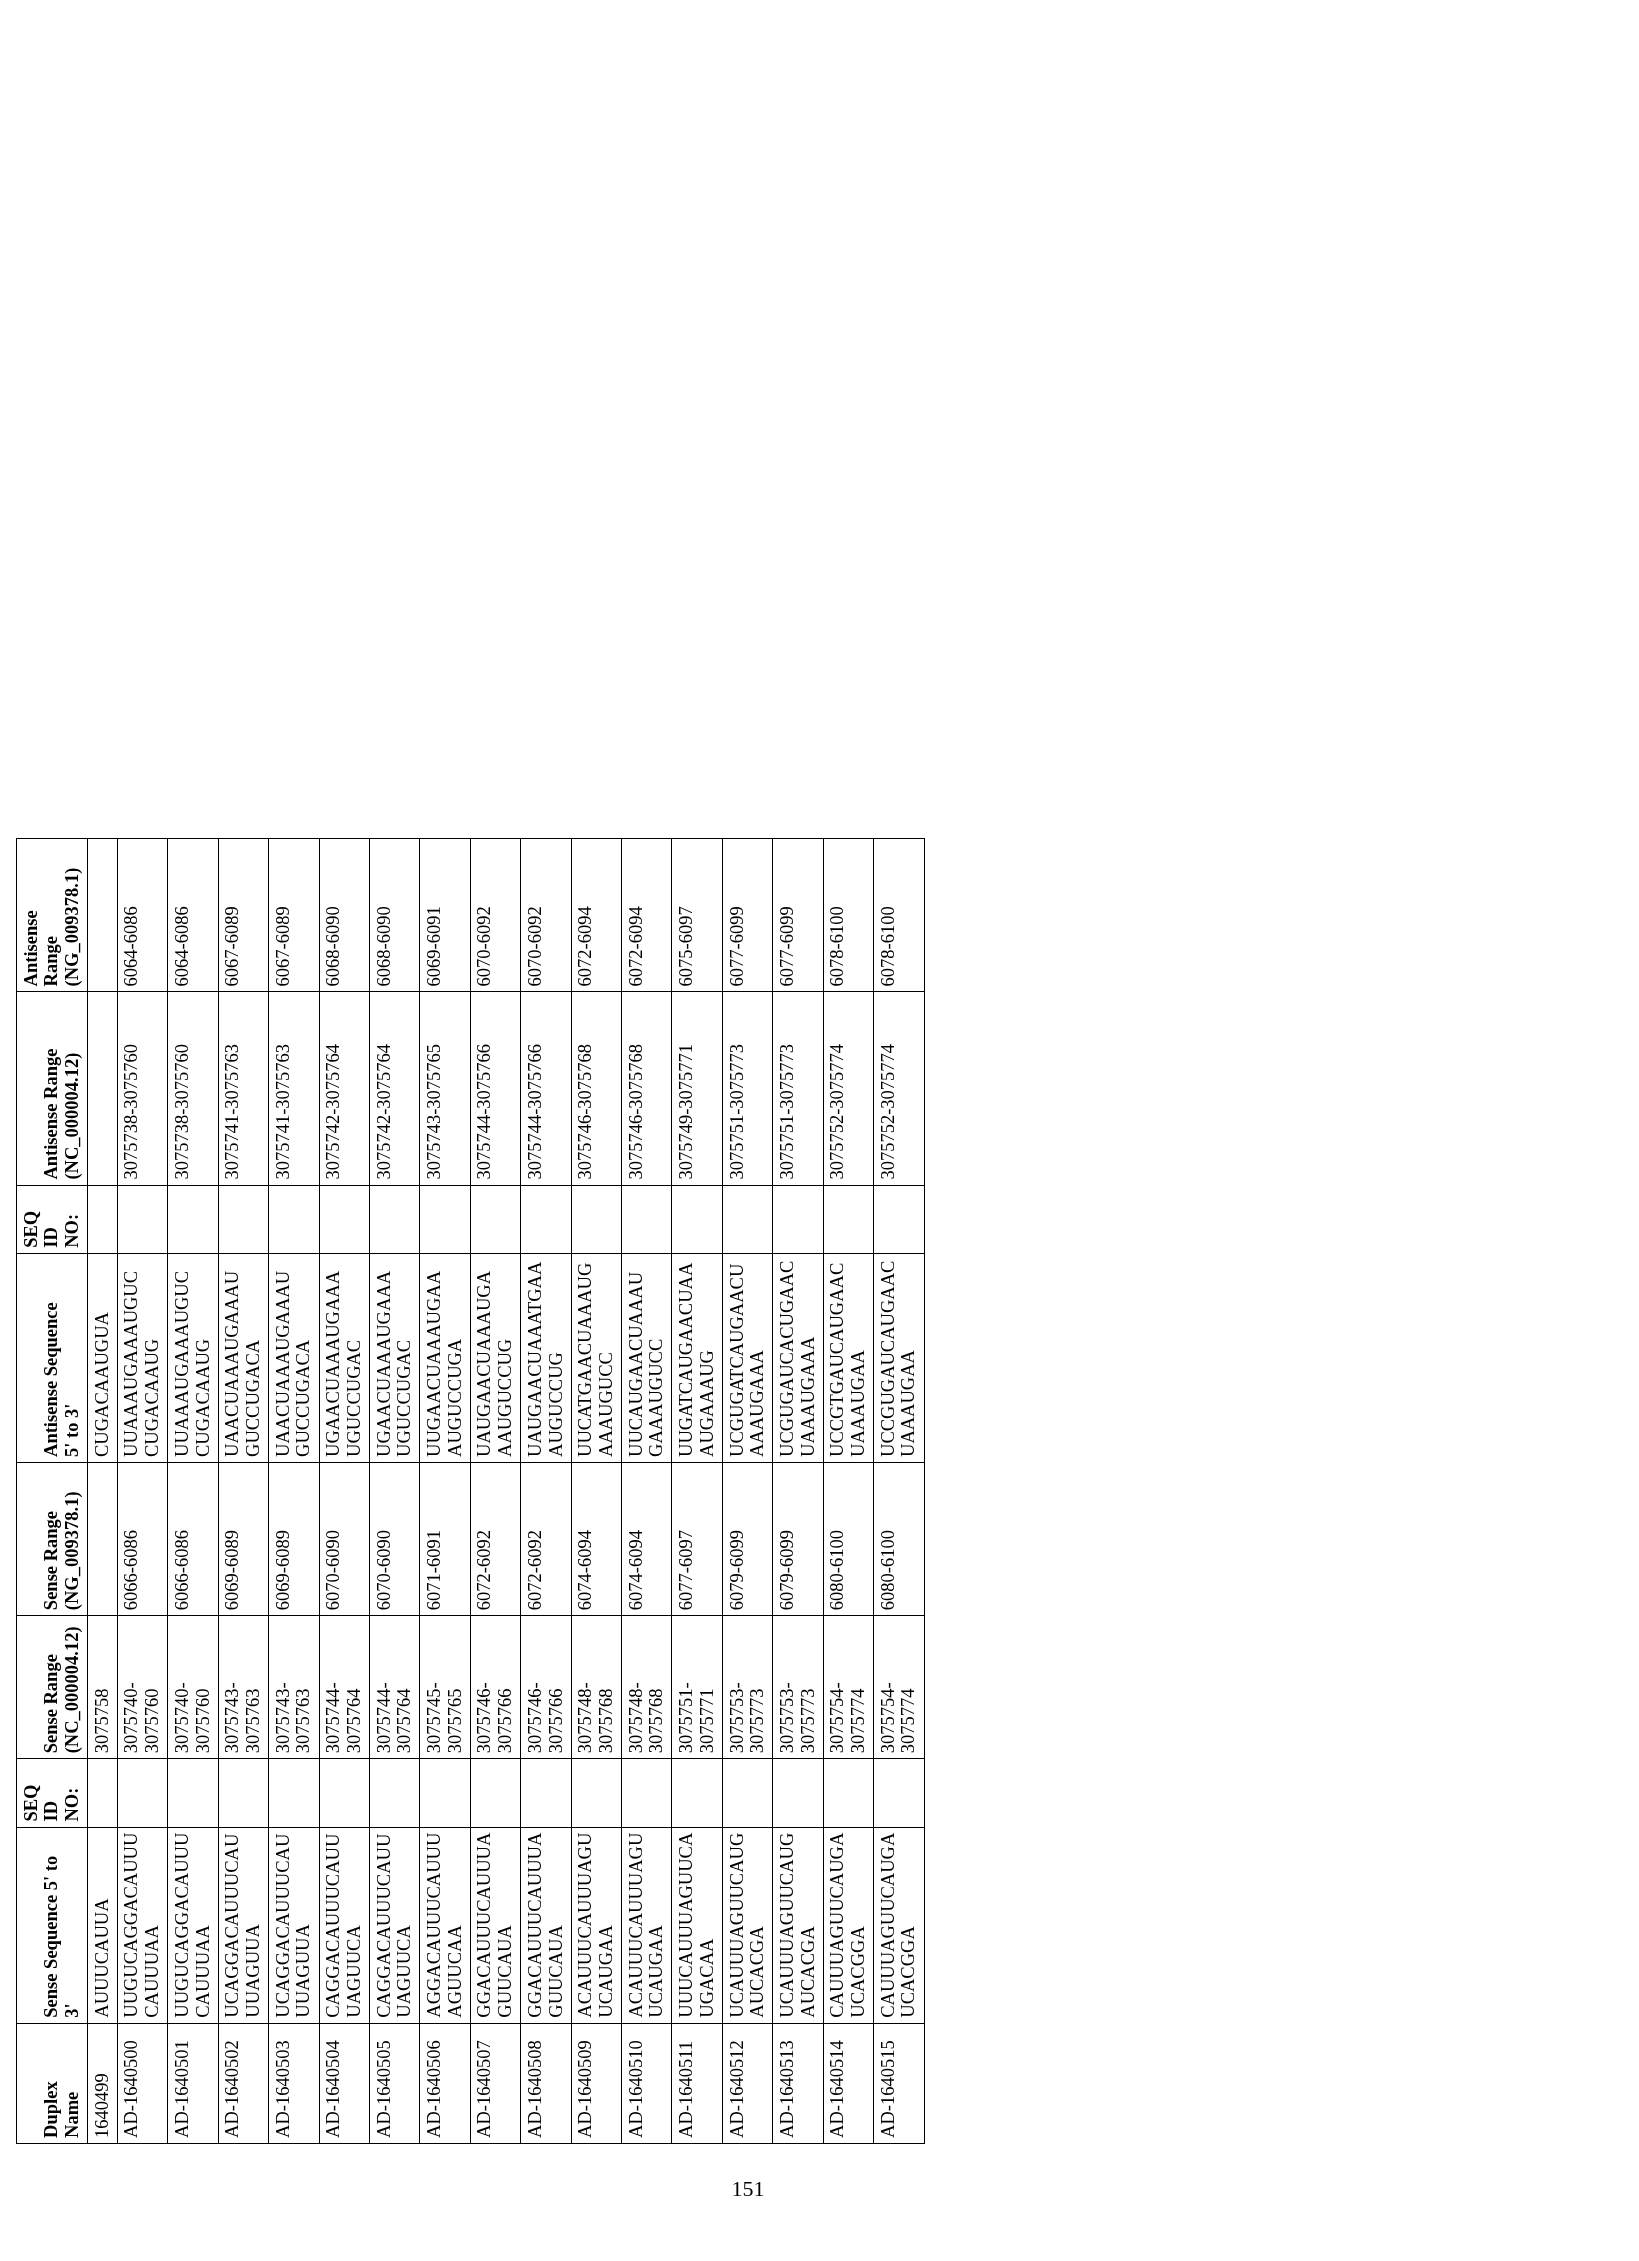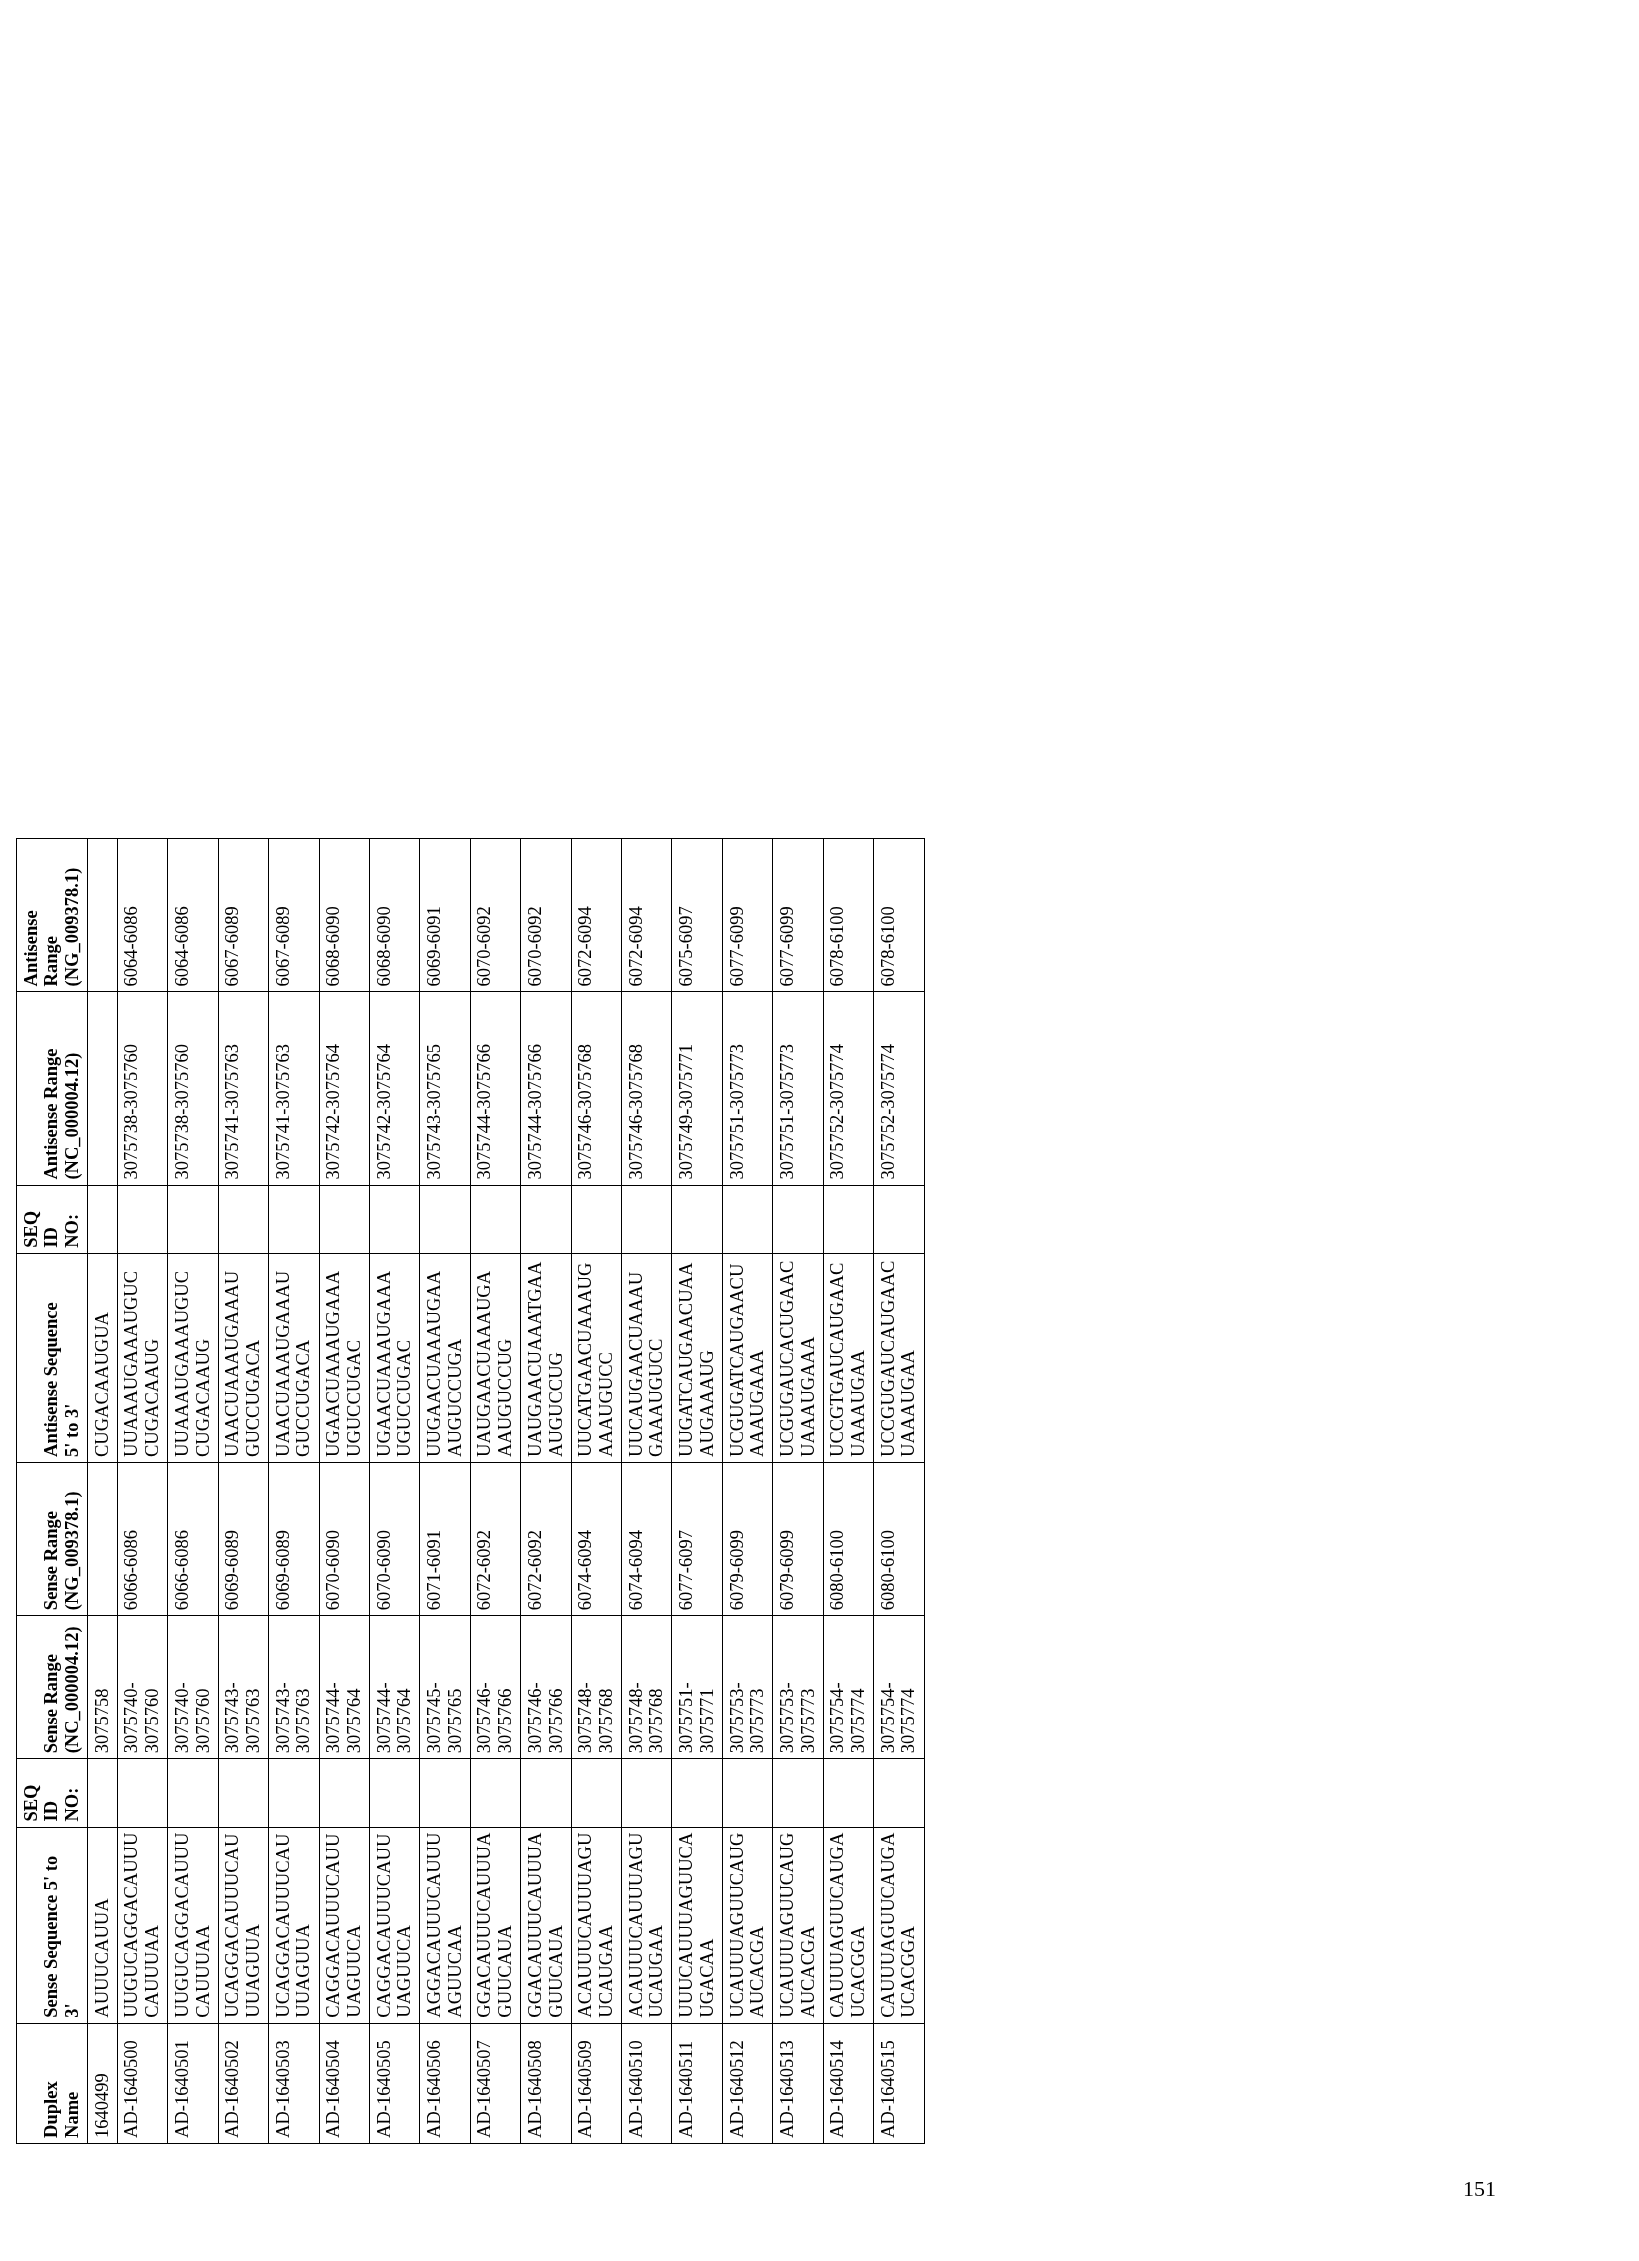--- a/index.html
+++ b/index.html
@@ -67,21 +67,21 @@
   .hdr-stack span { display: block; }
 
   .empty { min-height: 1em; }
 
   
   #folio {
     position: absolute;
     left: 0;
     top: 2176px;
     width: 1496px;
-    text-align: right;
+    text-align: center;
     font-size: 22px;
     font-family: "Liberation Serif", "DejaVu Serif", serif;
   }
 </style>
 </head>
 <body>
 
 <div id="rotor">
   <table class="seqtable">
     <thead>

